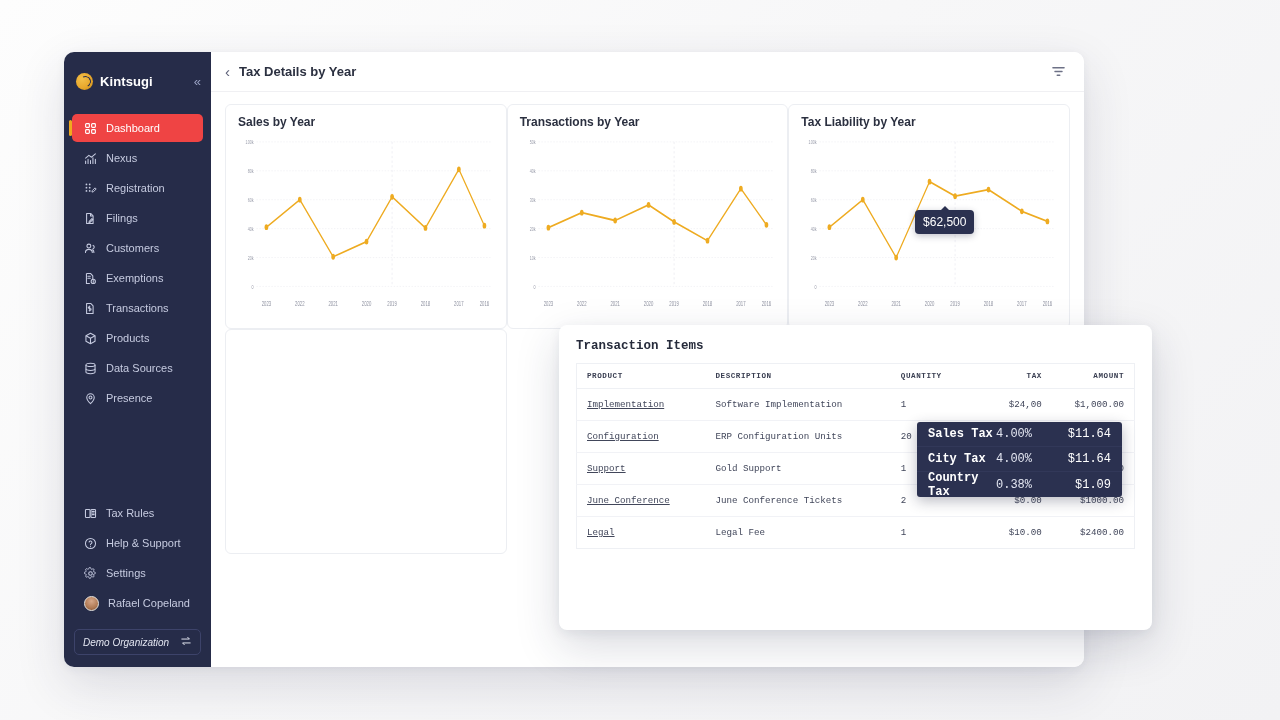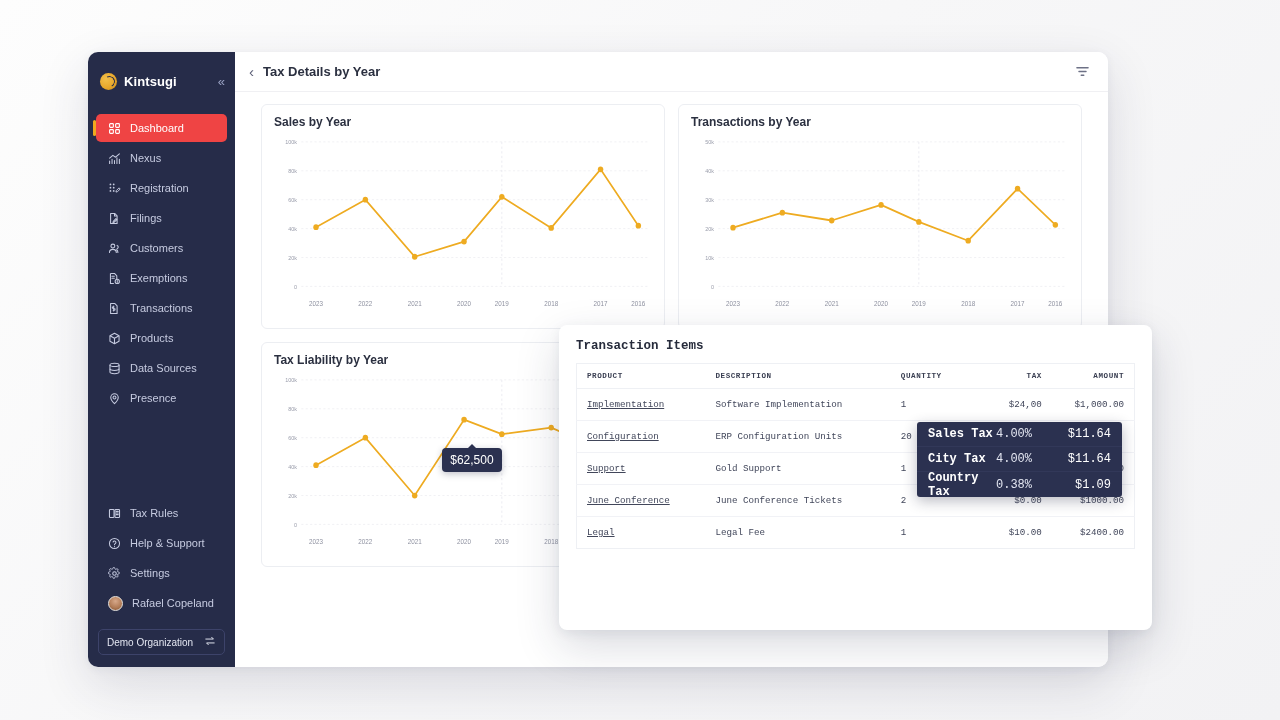--- a/index.html
+++ b/index.html
@@ -18,21 +18,20 @@
   
   .app-window {
     position: absolute;
     left: 64px; top: 52px;
     width: 1020px; height: 615px;
     background: #ffffff;
     border-radius: 10px;
     box-shadow: 0 18px 50px rgba(40,45,80,.14), 0 2px 10px rgba(40,45,80,.06);
     overflow: hidden;
     display: flex;
-    margin-left: 24px;
   }
 
   
   .sidebar {
     width: 147px; flex: 0 0 147px;
     background: #262c49;
     display: flex; flex-direction: column;
     padding-top: 10px;
     position: relative;
   }
@@ -87,40 +86,40 @@
     background: radial-gradient(circle at 50% 32%, #d7a88a 0%, #b07a55 60%, #7b4f33 100%);
     border: 1px solid #e9e5df;
   }
 
   .org-switch {
     margin: 4px 10px 12px 10px;
     height: 26px;
     border: 1px solid #3d436a; border-radius: 5px;
     display: flex; align-items: center; justify-content: space-between;
     padding: 0 8px;
-    color: #e3e6f1; font-size: 10px; cursor: pointer;
+    color: #e3e6f1; font-size: 10px; cursor: pointer; font-style: italic;
   }
   .org-switch svg { width: 12px; height: 12px; }
 
   
   .main { flex: 1; background: #ffffff; display: flex; flex-direction: column; min-width:0; }
   .topbar {
     height: 40px; flex: 0 0 40px;
     display: flex; align-items: center;
     padding: 0 18px 0 14px;
     border-bottom: 1px solid #f0f0f3;
   }
   .back-chevron { color: #5c6078; font-size: 15px; margin-right: 9px; cursor:pointer; line-height:1; }
   .page-title { font-size: 13px; font-weight: 600; color: #2b3040; }
   .filter-icon { margin-left: auto; cursor: pointer; }
   .filter-icon svg { width: 15px; height: 15px; display:block; }
 
-  .content { flex: 1; padding: 12px 26px; display: grid;
-    grid-template-columns: 1fr 1fr; grid-template-rows: 225px 225px;
-    gap: 13px; align-content: start; }
+  .content { flex: 1; padding: 12px 14px; display: grid;
+    grid-template-columns: 1fr 1fr 1fr; grid-template-rows: 225px 225px;
+    align-content: start; }
 
   .card {
     background: #ffffff;
     border: 1px solid #eceef2;
     border-radius: 6px;
     padding: 10px 12px 6px 12px;
     display: flex; flex-direction: column;
     overflow: hidden;
   }
   .card-title { font-size: 12px; font-weight: 600; color: #2b3040; margin-bottom: 4px; }

